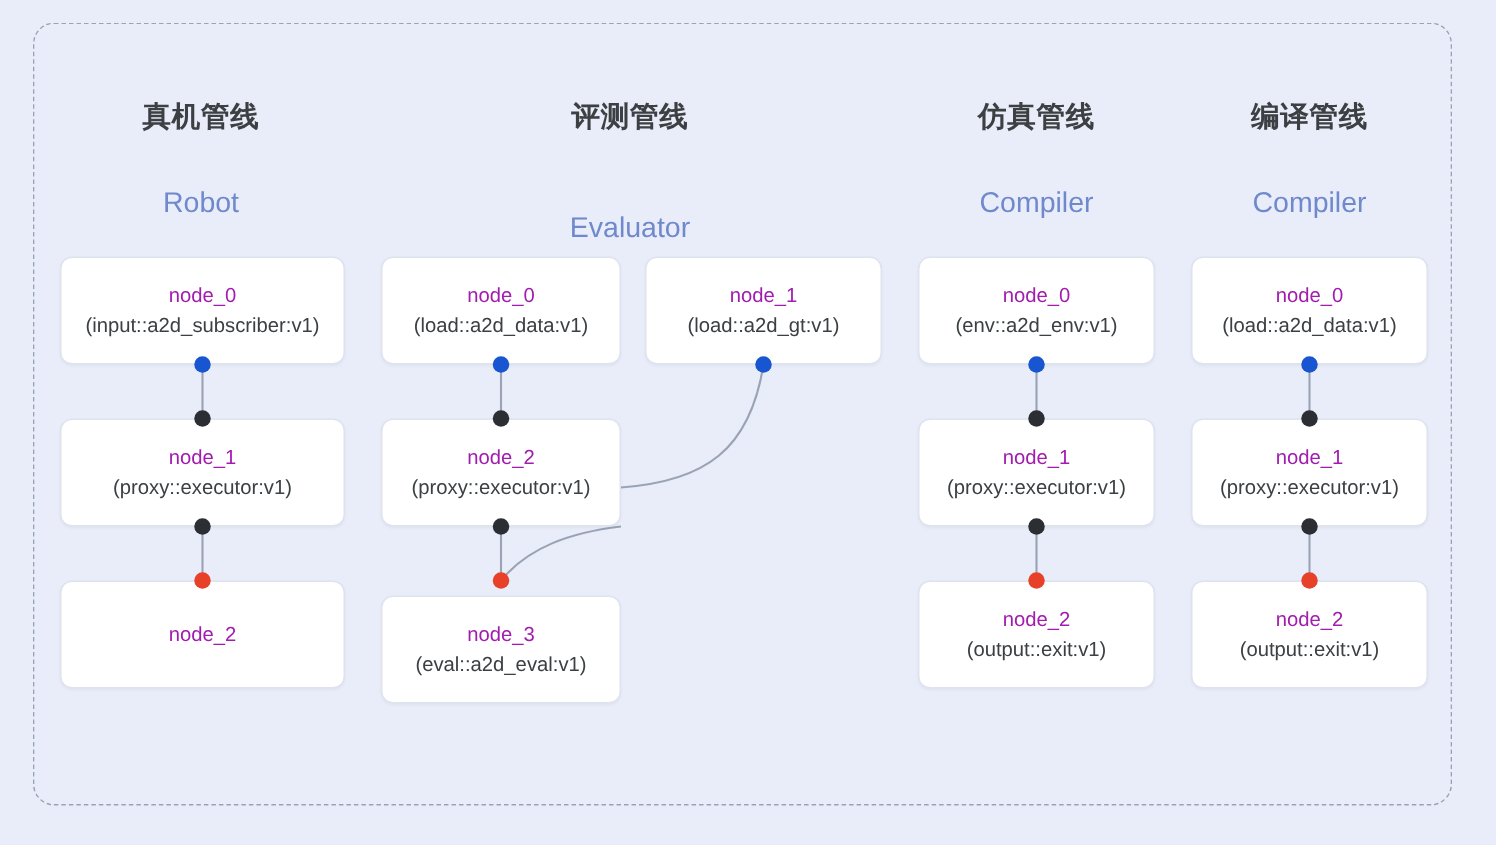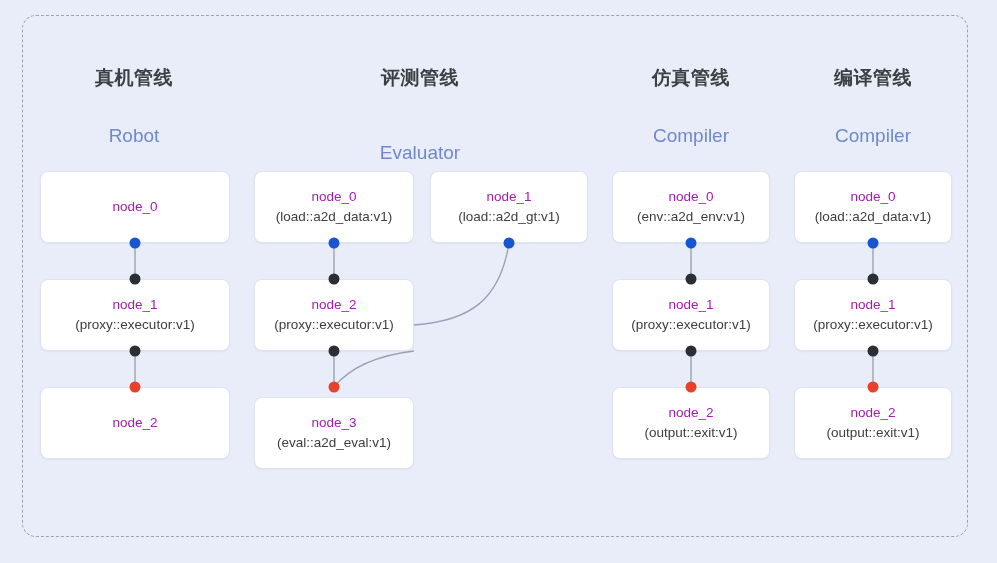--- a/index.html
+++ b/index.html
@@ -124,20 +124,21 @@
       <path d="M 873 243 L 873 279" class="edge-line"></path>
       <path d="M 873 351 L 873 387" class="edge-line"></path>
     </svg>
 
   <div class="columns" id="columns-host">
       <div class="column">
         <div class="col-title" style="left: -16px; top: 65px; width: 300px;">真机管线</div>
         <div class="col-subtitle" style="left: -16px; top: 125px; width: 300px;">Robot</div>
         <div class="node-card" style="left: 40px; top: 171px; width: 190px; height: 72px;">
           <div class="node-title">node_0</div>
+          <div class="node-type">(input::a2d_subscriber:v1)</div>
         </div>
         <div class="node-card" style="left: 40px; top: 279px; width: 190px; height: 72px;">
           <div class="node-title">node_1</div>
           <div class="node-type">(proxy::executor:v1)</div>
         </div>
         <div class="node-card" style="left: 40px; top: 387px; width: 190px; height: 72px;">
           <div class="node-title">node_2</div>
         </div>
       </div>
       <div class="column">

